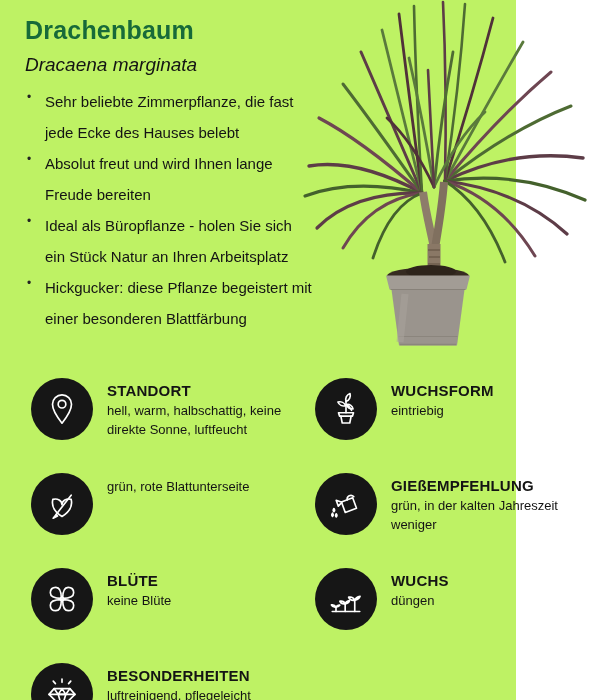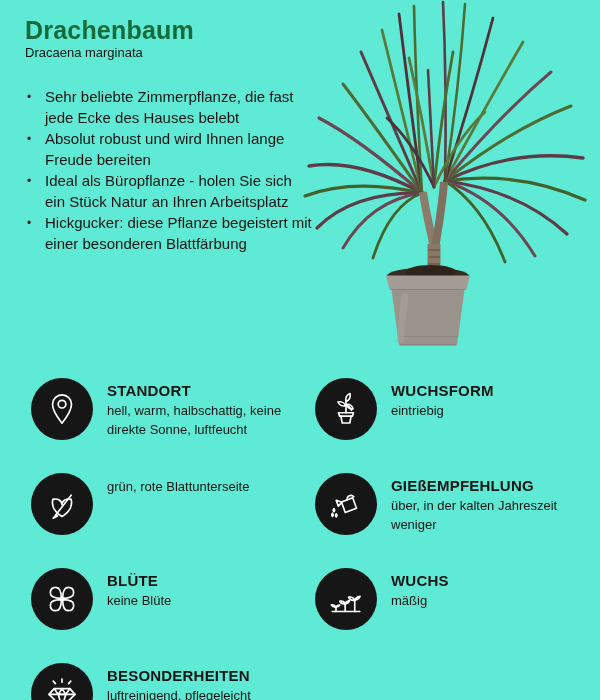--- a/index.html
+++ b/index.html
@@ -1,26 +1,26 @@
 <!DOCTYPE html>
 <html><head>
 <meta charset="utf-8">
 <style>
   * { margin:0; padding:0; box-sizing:border-box; }
   html,body { width:600px; height:700px; background:#fff; font-family:"Liberation Sans",sans-serif; color:#121212; overflow:hidden; }
-  .page { position:relative; width:600px; height:700px; background:#5eead4;padding-left:21px; }
+  .page { position:relative; width:516px; height:700px; background:#bef264;padding-left:21px; }
 
   
   .header { position:absolute; left:25px; top:16px; }
   .title { font-size:25px; font-weight:700; color:#176a39; letter-spacing:.2px; }
-  .subtitle { font-size:13px; color:#141414; }
+  .subtitle { margin-top:9px; font-size:19px; font-style:italic; color:#141414; }
 
   
   .features { position:absolute; left:25px; top:86px; width:287px; list-style:none; }
-  .features li { position:relative; padding-left:20px; font-size:15px; line-height:21px; color:#141414; }
+  .features li { position:relative; padding-left:20px; font-size:15px; line-height:31px; color:#141414; }
   .features li::before { content:"•"; position:absolute; left:2px; top:0; font-size:12px; line-height:23.5px; color:#222; }
 
   
   .plant-photo { position:absolute; left:295px; top:0; width:300px; height:350px; }
 
   
   .attributes { position:absolute; left:31px; top:372px; width:560px;
                 display:grid; grid-template-columns:284px 1fr; row-gap:33px;margin-top:6px; }
   .attr { display:flex; align-items:flex-start; gap:14px; }
   .badge { width:62px; height:62px; border-radius:50%; background:#161616; flex:0 0 62px;
@@ -35,21 +35,21 @@
 
 <div class="page">
 
   <div class="header">
     <div class="title">Drachenbaum</div>
     <div class="subtitle">Dracaena marginata</div>
   </div>
 
   <ul class="features">
     <li>Sehr beliebte Zimmerpflanze, die fast jede Ecke des Hauses belebt</li>
-    <li>Absolut robust und wird Ihnen lange Freude bereiten</li>
+    <li>Absolut freut und wird Ihnen lange Freude bereiten</li>
     <li>Ideal als Büropflanze - holen Sie sich ein Stück Natur an Ihren Arbeitsplatz</li>
     <li>Hickgucker: diese Pflanze begeistert mit einer besonderen Blattfärbung</li>
   </ul>
 
   <svg class="plant-photo" viewBox="0 0 300 350" aria-hidden="true">
     <g fill="none" stroke-linecap="round">
 
       <path d="M127 193 Q62 158 14 166" stroke="#5d3c47" stroke-width="3.4"></path>
       <path d="M127 193 Q66 140 24 118" stroke="#6e4652" stroke-width="3.2"></path>
       <path d="M127 193 Q80 126 48 84" stroke="#4e6b33" stroke-width="3"></path>
@@ -156,21 +156,21 @@
           <path d="M18.5 21.5l13.5-5 4.6 12.6-13.5 5z"></path>
           <path d="M25.5 19c-.9-4.5 4.5-7.2 7.8-3.9"></path>
           <path d="M19 22l-6.8-2.4 2.6 7z"></path>
           <path d="M9.5 29.5c1 1.4 1 2.9 0 3.8-1-.9-1-2.4 0-3.8z"></path>
           <path d="M7.8 35c1 1.4 1 2.9 0 3.8-1-.9-1-2.4 0-3.8z"></path>
           <path d="M12.3 35.8c1 1.4 1 2.9 0 3.8-1-.9-1-2.4 0-3.8z"></path>
         </svg>
       </div>
       <div class="attr-text">
         <div class="attr-title">GIEßEMPFEHLUNG</div>
-        <div class="attr-desc">über, in der kalten Jahreszeit weniger</div>
+        <div class="attr-desc">grün, in der kalten Jahreszeit weniger</div>
       </div>
     </div>
 
     <div class="attr">
       <div class="badge">
         <svg viewBox="0 0 48 48">
           <path d="M23.2 23.2Q10 23.2 10 16.6 10 10 16.6 10 23.2 10 23.2 23.2Z"></path>
           <path d="M24.8 23.2Q24.8 10 31.4 10 38 10 38 16.6 38 23.2 24.8 23.2Z"></path>
           <path d="M23.2 24.8Q23.2 38 16.6 38 10 38 10 31.4 10 24.8 23.2 24.8Z"></path>
           <path d="M24.8 24.8Q38 24.8 38 31.4 38 38 31.4 38 24.8 38 24.8 24.8Z"></path>
@@ -198,21 +198,21 @@
           <path d="M23 39v-9.5"></path>
           <path d="M23 29.8c-2.8.5-5.4-.8-6.4-3.2 2.8-.5 5.4.8 6.4 3.2z"></path>
           <path d="M23 29.8c2.4-.4 4.4-1.6 5.2-3.8-2.4.4-4.4 1.6-5.2 3.8z"></path>
           <path d="M34.5 39V25"></path>
           <path d="M34.5 25.5c-3.2.6-6.2-.9-7.4-3.7 3.2-.6 6.2.9 7.4 3.7z"></path>
           <path d="M34.5 25.5c3-.5 5.4-2 6.4-4.7-3 .5-5.4 2-6.4 4.7z"></path>
         </svg>
       </div>
       <div class="attr-text">
         <div class="attr-title">WUCHS</div>
-        <div class="attr-desc">mäßig</div>
+        <div class="attr-desc">düngen</div>
       </div>
     </div>
 
     <div class="attr">
       <div class="badge">
         <svg viewBox="0 0 48 48">
           <path d="M14.5 17.5h19l6 7L24 40 8.5 24.5z"></path>
           <path d="M8.5 24.5h31"></path>
           <path d="M14.5 17.5l5 7L24 40l4.5-15.5 5-7"></path>
           <path d="M24 17.5l-4.5 7h9z"></path>

